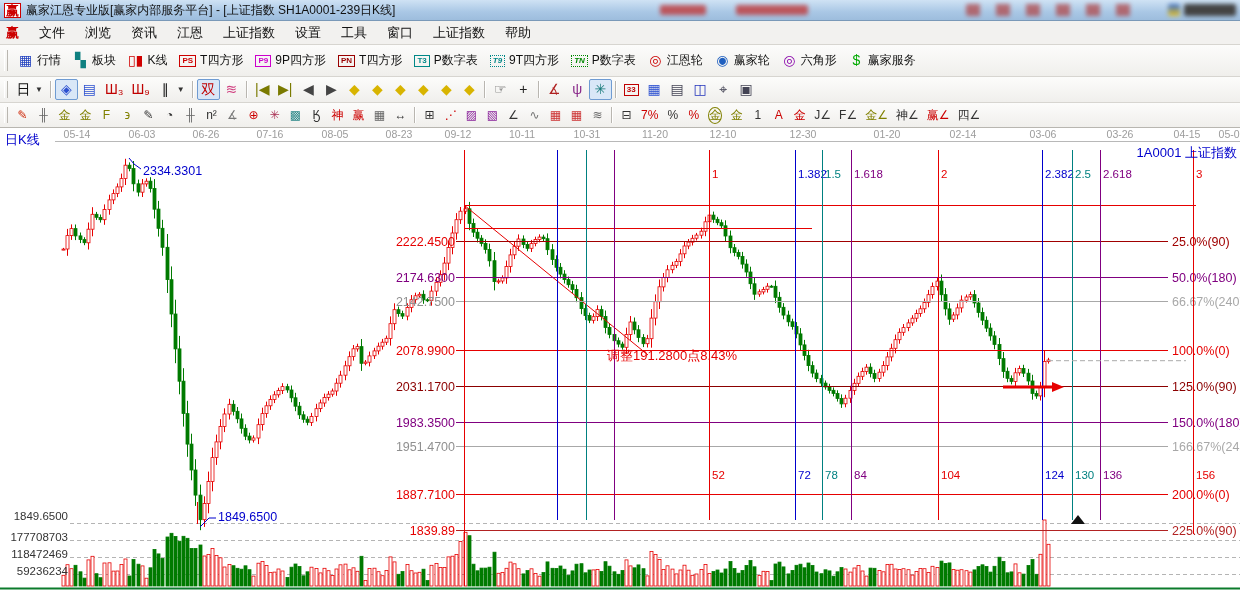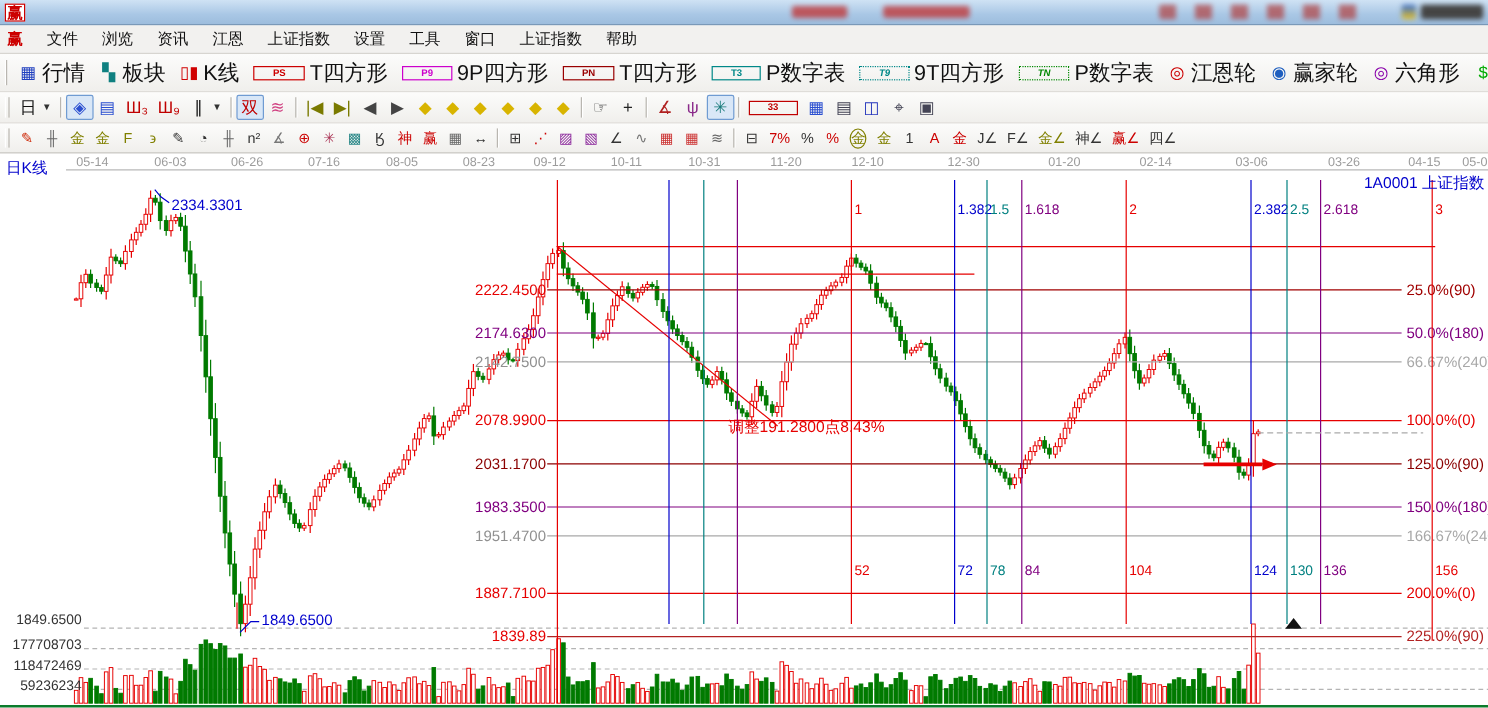--- a/index.html
+++ b/index.html
@@ -26,38 +26,39 @@
     border-bottom:1px solid #d7d5d0; padding-left:2px; }
   #tb1 { height:32px; }
   #tb2 { height:26px; }
   #tb3 { height:25px; border-bottom:1px solid #b8b6b0; }
   .grip { width:4px; height:70%; border-left:1px solid #fff; border-right:1px solid #b9b6b0; margin:0 4px 0 2px; }
   .vsep { width:2px; height:70%; border-left:1px solid #b9b6b0; border-right:1px solid #fff; margin:0 3px; }
   .tbtn { display:flex; align-items:center; gap:4px; padding:2px 5px; border:1px solid transparent;
     border-radius:2px; cursor:default; white-space:nowrap; }
   .tbtn.active { border-color:#6f9bd2; background:#d9e7f7; }
   .tbtn .ico { font-size:14px; line-height:15px; min-width:15px; text-align:center; }
-  .tbtn .box-ico { font-size:8px; font-weight:bold; border:1px solid currentColor; padding:0 15px; line-height:10px; }
+  .tbtn .box-ico { font-size:8px; font-weight:bold; border:1px solid currentColor; padding:0 2px; line-height:10px; }
   .tbtn .box-ico.dotted { border-style:dotted;font-style:italic; }
-  .tbtn .lbl { font-size:18px; color:#111; }
+  .tbtn .lbl { font-size:12px; color:#111; }
   .tbtn .dd { font-size:8px; color:#333; }
   #tb2 .tbtn, #tb3 .tbtn { padding:2px 3px; }
   #tb3 .tbtn .ico { font-size:12px; min-width:13px; }
 
   
   #chart { position:relative; width:1240px; height:462px; background:#fff; }
   #chart svg { position:absolute; left:0; top:0; }
 </style>
 </head>
 <body>
 
 <div id="win">
 
   <div id="titlebar">
     <span class="app-ico">赢</span>
+    <span class="ttl">赢家江恩专业版[赢家内部服务平台] - [上证指数  SH1A0001-239日K线]</span>
     <span class="blurred" style="left:660px;top:5px;width:46px;height:10px;background:#c03030;opacity:.75"></span>
     <span class="blurred" style="left:736px;top:5px;width:72px;height:10px;background:#c03030;opacity:.75"></span>
     <span class="blurred" style="left:966px;top:4px;width:170px;height:12px;background:repeating-linear-gradient(90deg,#b04040 0 14px,transparent 14px 30px);opacity:.7"></span>
     <span class="blurred" style="left:1168px;top:4px;width:12px;height:12px;background:linear-gradient(#3a6fd0,#e8c020)"></span>
     <span class="blurred" style="left:1184px;top:4px;width:52px;height:12px;background:#444"></span>
   </div>
 
   <div id="menubar">
     <span class="logo">赢</span>
   <span class="menu-item">文件</span>

